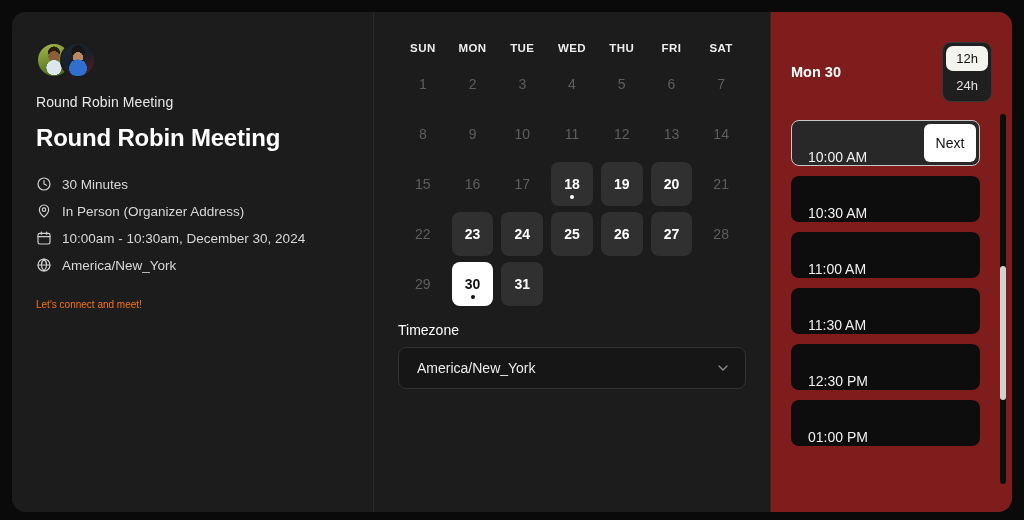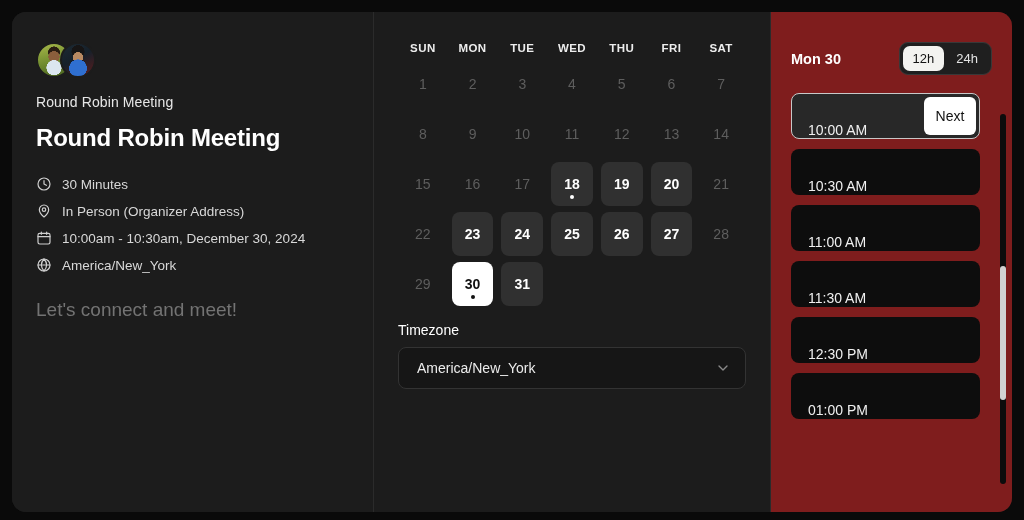--- a/index.html
+++ b/index.html
@@ -102,22 +102,22 @@
     width: 16px;
     height: 16px;
     flex: 0 0 16px;
     display: block;
     color: #cfcfcf;
   }
   .meta-icon svg { display: block; width: 16px; height: 16px; }
 
   .event-desc {
     margin-top: 26px;
-    font-size: 19px;
-    color: #737373;
+    font-size: 10px;
+    color: #f97316;
   }
 
   
   .calendar-panel {
     width: 397px;
     flex: 0 0 397px;
     box-sizing: border-box;
     padding: 30px 24px 0 24px;
     border-right: 1px solid #2b2b2b;
     background: #1c1c1c;
@@ -249,20 +249,21 @@
     font-weight: 700;
   }
   .fmt-toggle {
     display: flex;
     align-items: center;
     background: #1f1f1f;
     border: 1px solid #383838;
     border-radius: 9px;
     padding: 3px;
     gap: 2px;
+    flex-direction: column;
   }
   .fmt-btn {
     font-size: 13px;
     padding: 5px 10px;
     border-radius: 7px;
     border: 0;
     background: transparent;
     color: #e3e3e3;
     cursor: pointer;
     font-family: inherit;

